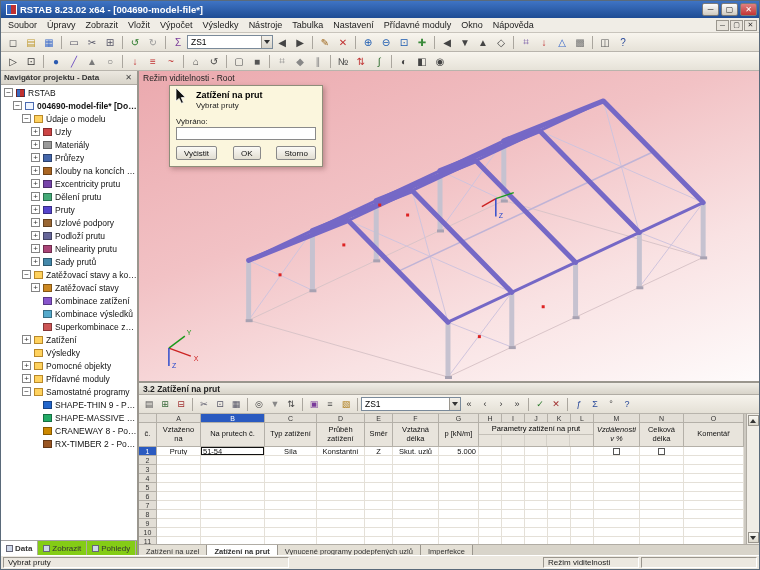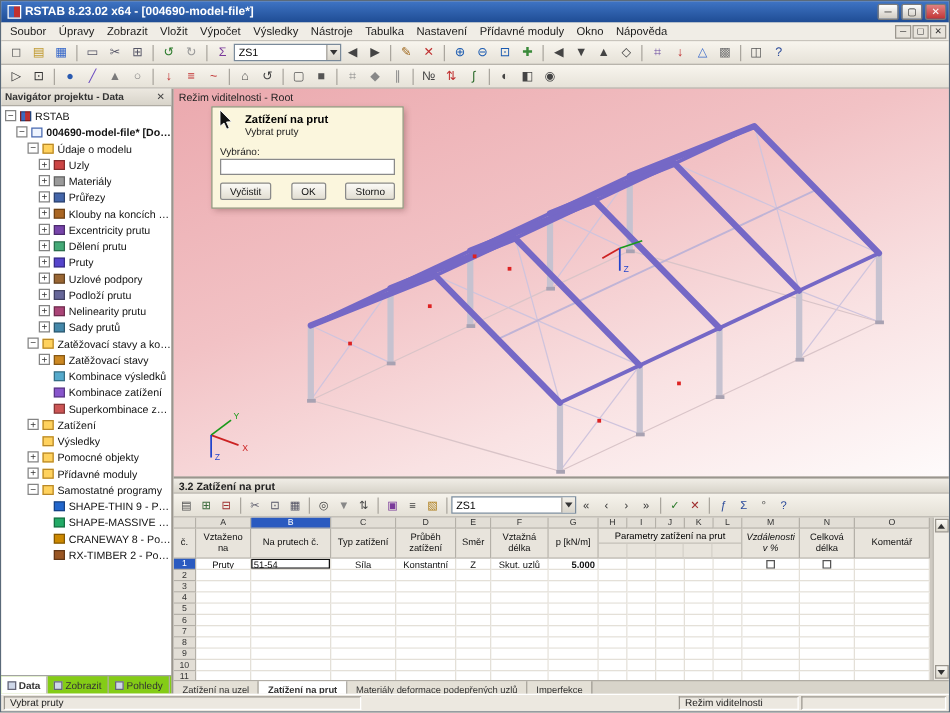--- a/index.html
+++ b/index.html
@@ -352,27 +352,27 @@
             <div class="ticon" data-icon="folder"></div>
             <div class="tlabel">Zatěžovací stavy a kombinace</div>
           </div>
           <div class="nav-row" style="padding-left: 30px;">
             <div class="exp">+</div>
             <div class="ticon" data-icon="loadcase"></div>
             <div class="tlabel">Zatěžovací stavy</div>
           </div>
           <div class="nav-row" style="padding-left: 30px;">
             <div class="exp-sp"></div>
+            <div class="ticon" data-icon="combo"></div>
+            <div class="tlabel">Kombinace zatížení</div>
+          </div>
+          <div class="nav-row" style="padding-left: 30px;">
+            <div class="exp-sp"></div>
             <div class="ticon" data-icon="rescombo"></div>
             <div class="tlabel">Kombinace výsledků</div>
-          </div>
-          <div class="nav-row" style="padding-left: 30px;">
-            <div class="exp-sp"></div>
-            <div class="ticon" data-icon="combo"></div>
-            <div class="tlabel">Kombinace zatížení</div>
           </div>
           <div class="nav-row" style="padding-left: 30px;">
             <div class="exp-sp"></div>
             <div class="ticon" data-icon="super"></div>
             <div class="tlabel">Superkombinace zatěžovacích stavů</div>
           </div>
           <div class="nav-row" style="padding-left: 21px;">
             <div class="exp">+</div>
             <div class="ticon" data-icon="folder"></div>
             <div class="tlabel">Zatížení</div>
@@ -637,21 +637,21 @@
               </div>
             <div id="tbody">
                 <div class="grid-row trow">
                   <div class="cell rnum sel">1</div>
                   <div class="cell dcell " style="width: 44px;">Pruty</div>
                   <div class="cell dcell al focus" style="width: 64px;">51-54</div>
                   <div class="cell dcell " style="width: 52px;">Síla</div>
                   <div class="cell dcell " style="width: 48px;">Konstantní</div>
                   <div class="cell dcell " style="width: 28px;">Z</div>
                   <div class="cell dcell " style="width: 46px;">Skut. uzlů</div>
-                  <div class="cell dcell ar" style="width: 40px; font-weight: bold;">5.000</div>
+                  <div class="cell dcell ar" style="width: 40px;">5.000</div>
                   <div class="cell dcell " style="width: 23px;"></div>
                   <div class="cell dcell " style="width: 23px;"></div>
                   <div class="cell dcell " style="width: 23px;"></div>
                   <div class="cell dcell " style="width: 23px;"></div>
                   <div class="cell dcell " style="width: 23px;"></div>
                   <div class="cell dcell " style="width: 46px;">
                     <div class="chk"></div>
                   </div>
                   <div class="cell dcell " style="width: 44px;">
                     <div class="chk"></div>
@@ -845,21 +845,21 @@
                 <span class="arr-up"></span>
               </div>
             <div class="sb-btn">
                 <span class="arr-down"></span>
               </div>
           </div>
         </div>
         <div class="p-tabs" id="p-tabs">
             <div class="p-tab">Zatížení na uzel</div>
             <div class="p-tab active">Zatížení na prut</div>
-            <div class="p-tab">Materiály deformace podepřených uzlů</div>
+            <div class="p-tab">Vynucené programy podepřených uzlů</div>
             <div class="p-tab">Imperfekce</div>
           </div>
       </div>
 
     </div>
   </div>
 
   <div class="statusbar" id="statusbar">
       <div class="seg hint">Vybrat pruty</div>
       <div class="seg snap">UCHOP</div>

